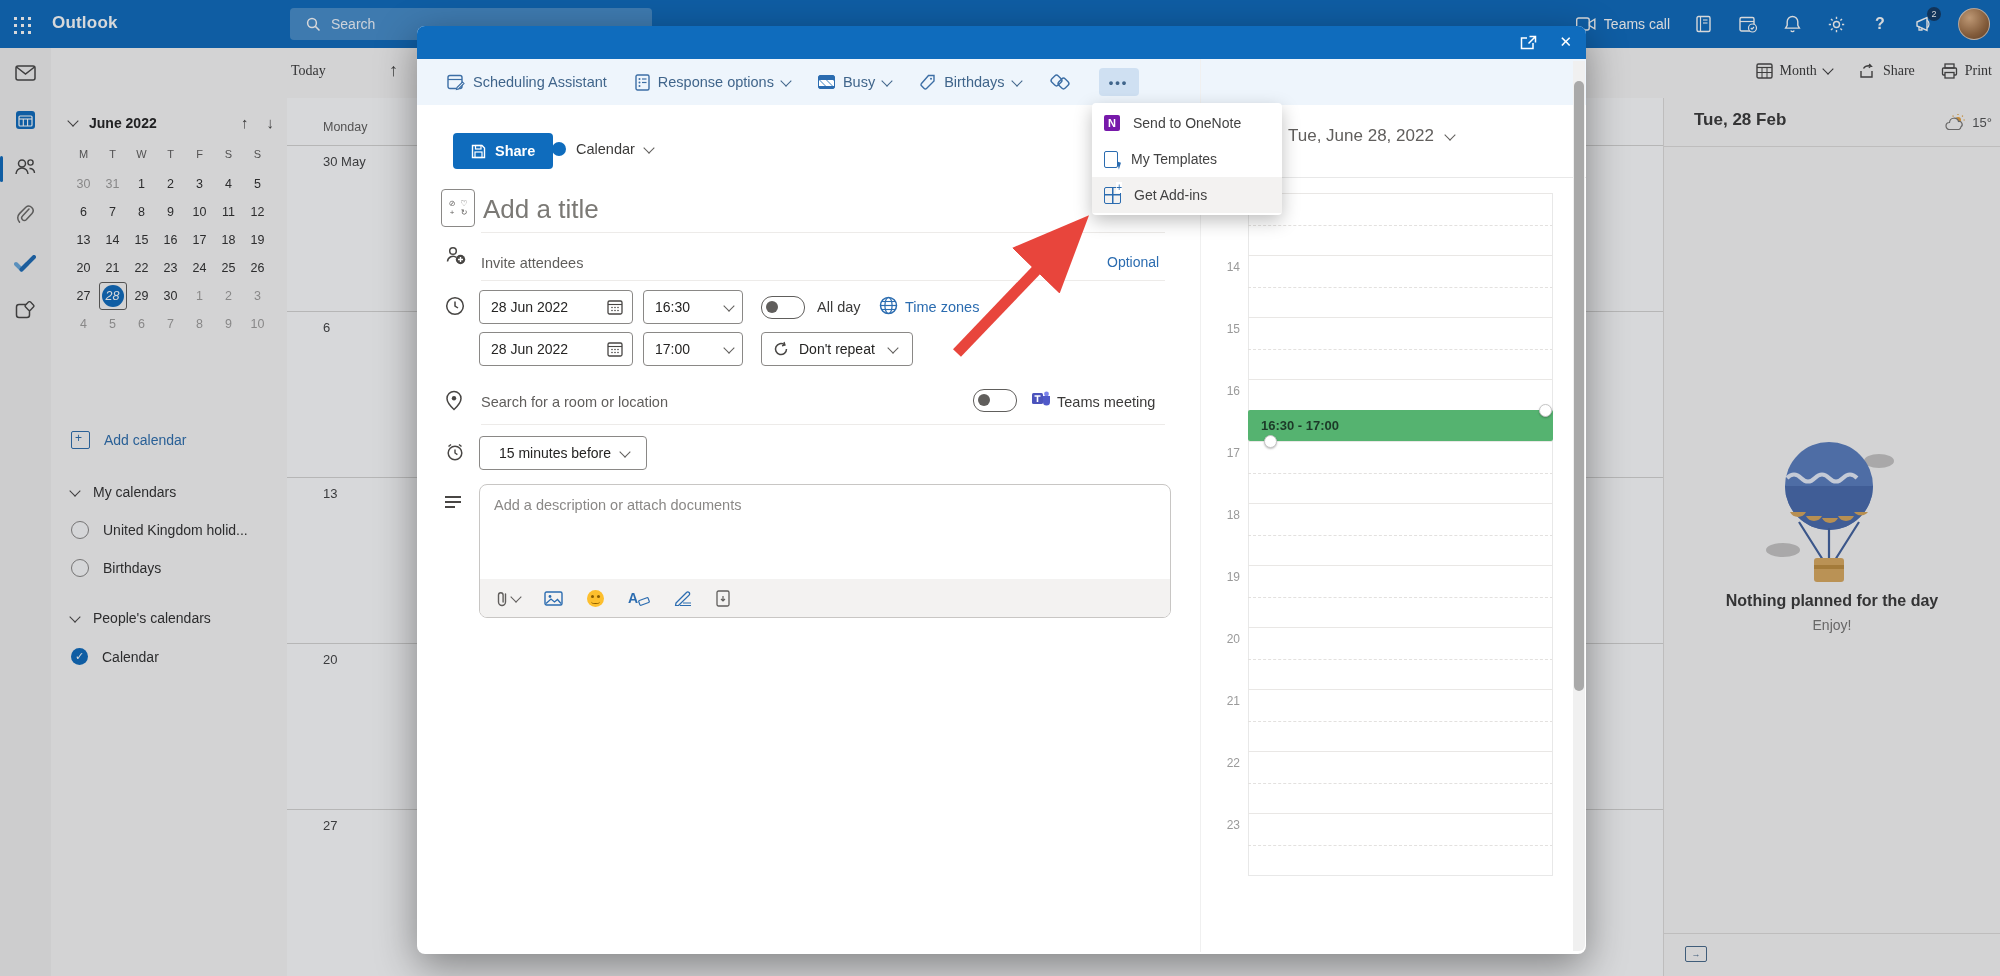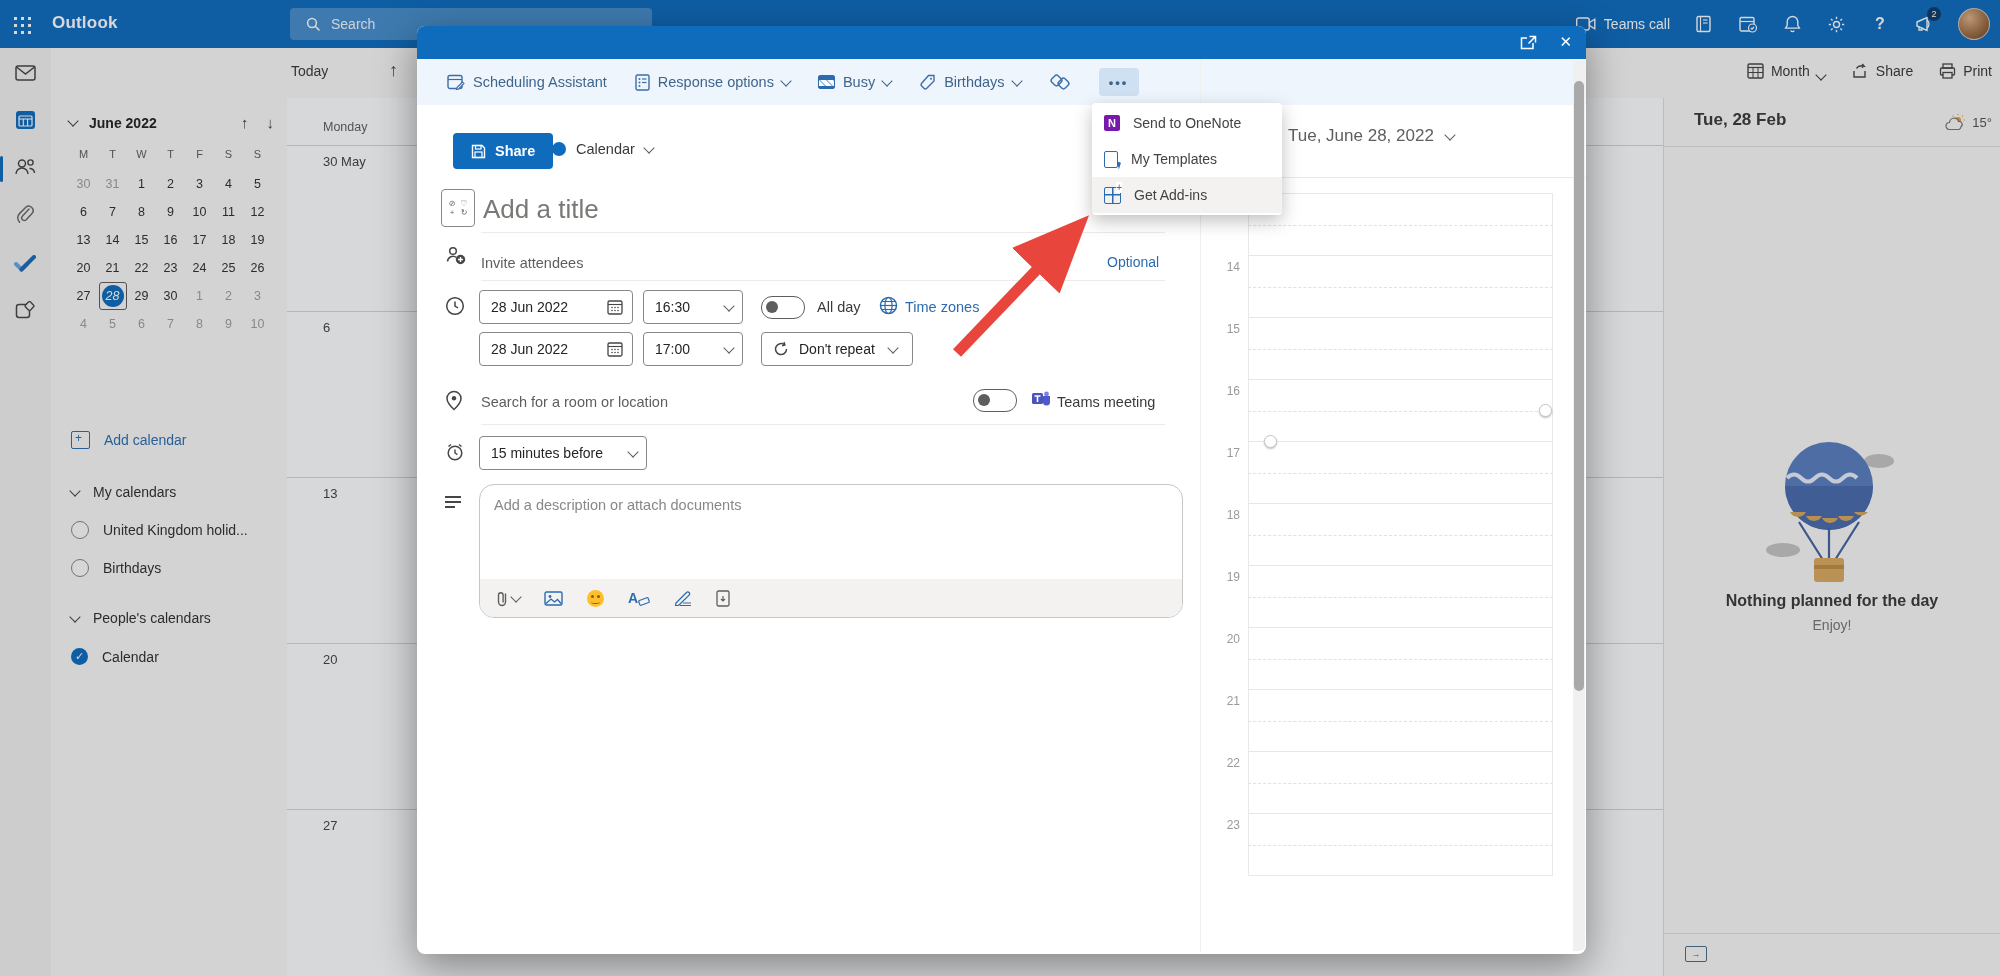--- a/index.html
+++ b/index.html
@@ -23,21 +23,21 @@
     font-size:9px;display:flex;align-items:center;justify-content:center;color:#fff;}
   .avatar{width:30px;height:30px;border-radius:50%;background:radial-gradient(circle at 35% 30%,#e0b285,#9a6a40 60%,#6e4526);
     border:1px solid rgba(255,255,255,.6);}
   .qmark{font-size:16px;font-weight:bold;}
   
   .cmdbar{position:absolute;left:51px;top:48px;width:1949px;height:50px;background:#faf9f8;border-bottom:1px solid #e1dfdd;}
   .hamb{position:absolute;left:18px;top:18px;width:18px;height:12px;border-top:2px solid #484644;border-bottom:2px solid #484644;}
   .hamb:after{content:"";display:block;margin-top:3px;border-top:2px solid #484644;}
   .newevent{position:absolute;left:50px;top:8px;height:33px;padding:0 16px;background:#0f6cbd;color:#fff;border-radius:4px;
     display:flex;align-items:center;font-size:14px;font-weight:bold;box-shadow:0 1px 2px rgba(0,0,0,.2);}
-  .cmditem{display:flex;align-items:flex-end;gap:7px;font-size:14px;color:#3b3a39;}
+  .cmditem{display:flex;align-items:center;gap:7px;font-size:14px;color:#3b3a39;font-family:Liberation Serif, serif;}
   .today{position:absolute;left:216px;top:14px;}
   .upar{position:absolute;left:338px;top:12px;font-size:18px;color:#484644;}
   .cmdright{position:absolute;right:8px;top:14px;display:flex;gap:26px;}
   .chev{display:inline-block;width:7px;height:7px;border-right:1.6px solid currentColor;border-bottom:1.6px solid currentColor;
     transform:rotate(45deg);margin-top:-3px;}
   
   .rail{position:absolute;left:0;top:48px;width:51px;height:928px;background:#f3f2f1;}
   .rail-ic{position:absolute;left:14px;width:22px;height:22px;color:#484644;display:flex;align-items:center;justify-content:center;}
   .railsel{position:absolute;left:0;top:108px;width:3px;height:26px;background:#0f6cbd;border-radius:2px;}
   
@@ -101,21 +101,21 @@
   .titleph{position:absolute;left:66px;top:168px;font-size:26px;color:#7b7975;}
   .fdiv{position:absolute;border-top:1px solid #edebe9;}
   .rowic{position:absolute;left:28px;color:#484644;}
   .ph{color:#605e5c;font-size:14.5px;}
   .optional{position:absolute;left:690px;top:228px;color:#2b6cb0;font-size:14px;}
   .field{position:absolute;height:34px;border:1px solid #8a8886;border-radius:4px;box-sizing:border-box;
     display:flex;align-items:center;justify-content:space-between;padding:0 9px 0 11px;font-size:14px;color:#252423;background:#fff;}
   .toggle{width:42px;height:21px;border:1px solid #605e5c;border-radius:11px;position:relative;background:#fff;}
   .toggle:before{content:"";position:absolute;left:4px;top:3.5px;width:12px;height:12px;border-radius:50%;background:#605e5c;}
   .lblue{color:#2b6cb0;font-size:14.5px;}
-  .descbox{position:absolute;left:62px;top:458px;width:690px;height:132px;border:1px solid #c8c6c4;border-radius:15px;overflow:hidden;padding-left:12px;}
+  .descbox{position:absolute;left:62px;top:458px;width:690px;height:132px;border:1px solid #c8c6c4;border-radius:8px;overflow:hidden;}
   .descph{position:absolute;left:14px;top:12px;font-size:14.5px;color:#8a8886;}
   .descbar{position:absolute;left:0;bottom:0;width:100%;height:38px;background:#f3f2f1;display:flex;align-items:center;
     gap:24px;padding-left:16px;box-sizing:border-box;}
   .linesic{width:16px;height:2px;background:#484644;position:relative;}
   .linesic:before{content:"";position:absolute;top:5px;width:16px;height:2px;background:#484644;}
   .linesic:after{content:"";position:absolute;top:10px;width:10px;height:2px;background:#484644;}
   .smiley{width:17px;height:17px;border-radius:50%;background:#fdbf2d;position:relative;}
   .smiley:before{content:"";position:absolute;left:4px;top:5px;width:3px;height:3px;border-radius:50%;background:#8a5d00;box-shadow:6px 0 #8a5d00;}
   .smiley:after{content:"";position:absolute;left:4px;top:9px;width:9px;height:4px;border-bottom:1.6px solid #8a5d00;border-radius:50%;}
   
@@ -676,21 +676,21 @@
         <path d="M3.5 7 h6 M6.5 7 v6" stroke="#fff" stroke-width="1.6"></path>
       </svg>
     <div class="abs" style="left:640px;top:368px;font-size:14.5px;color:#3b3a39">Teams meeting</div>
     <div class="fdiv" style="left:64px;top:398px;width:684px"></div>
 
     <svg class="icon rowic" style="top:416px" width="20" height="20" viewBox="0 0 20 20">
         <circle cx="10" cy="11" r="6.8" fill="none" stroke="#484644" stroke-width="1.5"></circle>
         <path d="M10 7.5 V11 l2.4 1.6" fill="none" stroke="#484644" stroke-width="1.4"></path>
         <path d="M3.5 4.5 L6 2.5 M16.5 4.5 L14 2.5" stroke="#484644" stroke-width="1.5"></path>
       </svg>
-    <div class="field" style="left:62px;top:410px;width:168px;justify-content:space-between;gap:10px">
+    <div class="field" style="left:62px;top:410px;width:168px;justify-content:center;gap:10px">
       <span>15 minutes before</span>
       <span class="chev" style="color:#605e5c"></span>
     </div>
 
     <div class="rowic linesic" style="top:470px"></div>
     <div class="descbox">
       <div class="descph">Add a description or attach documents</div>
       <div class="descbar">
         <span style="display:flex;align-items:center;gap:4px">
           <svg class="icon" width="12" height="17" viewBox="0 0 12 17">
@@ -766,20 +766,23 @@
         </div>
         <div class="h-row">
           <span class="h-label">22</span>
           <div class="h-half"></div>
         </div>
         <div class="h-row">
           <span class="h-label">23</span>
           <div class="h-half"></div>
         </div>
       </div>
+    <div class="event">
+      <span>16:30 - 17:00</span>
+    </div>
     <div class="handle" style="left:1122px;top:378px"></div>
     <div class="handle" style="left:847px;top:409px"></div>
     <div class="scrolltrack">
         <div class="scrollthumb"></div>
       </div>
   </div>
 
   <div class="menu">
       <div class="menu-item">
         <span class="mi onenote-icon">N</span>

